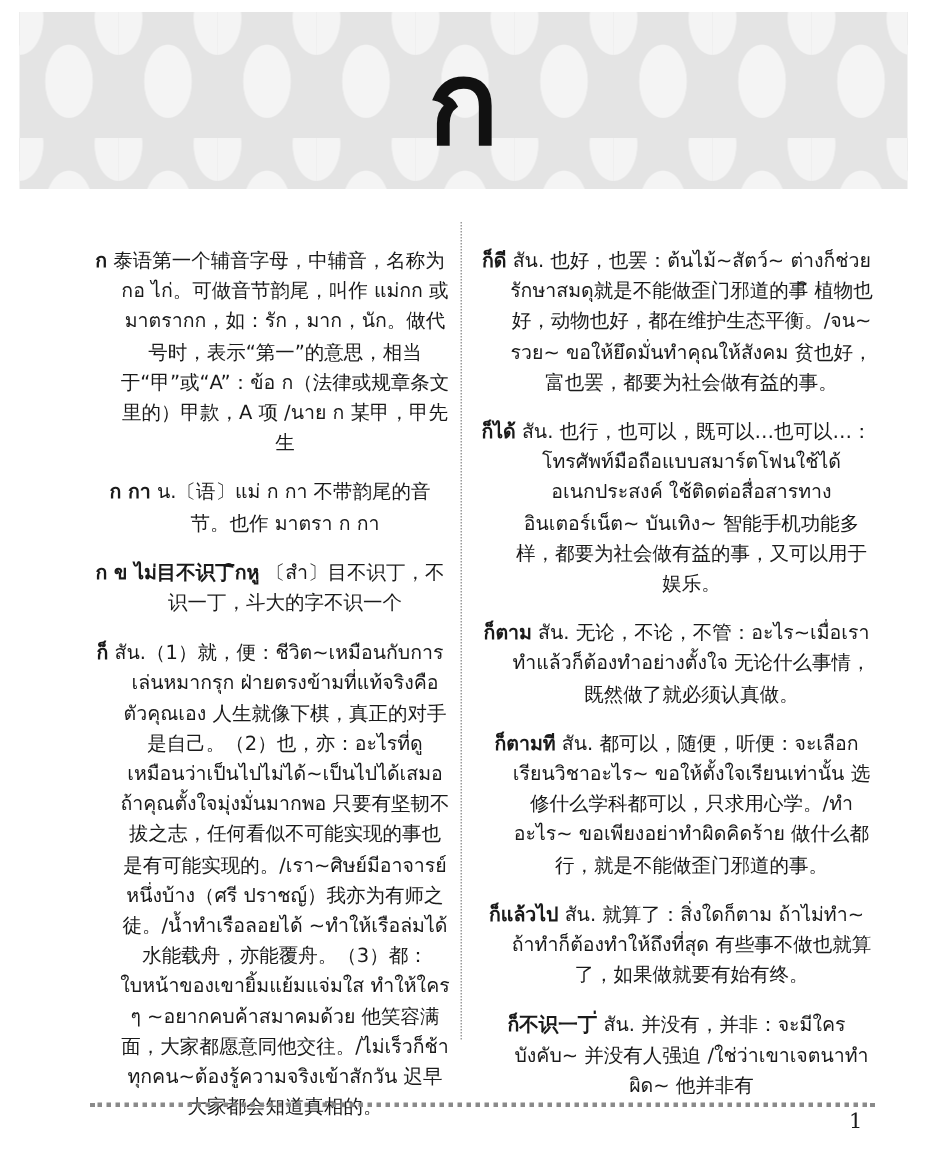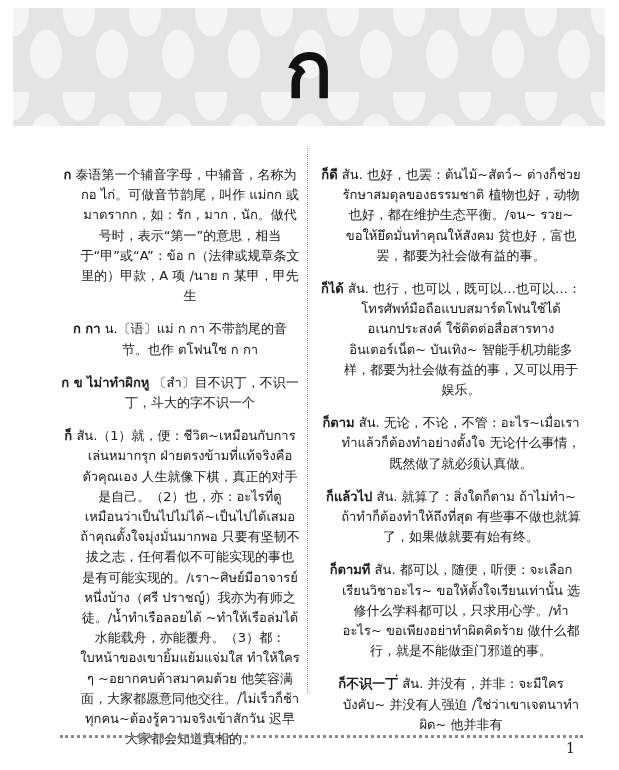--- a/index.html
+++ b/index.html
@@ -35,29 +35,29 @@
 <body>
 
 <div class="banner">
   <div class="banner-letter">ก</div>
 </div>
 
 <div class="divider"></div>
 
 <div class="col col-left">
   <p class="entry"><span class="hw">ก</span> <span>泰语第一个辅音字母，中辅音，名称为 กอ ไก่。可做音节韵尾，叫作 แม่กก 或 มาตรากก，如：รัก，มาก，นัก。做代号时，表示“第一”的意思，相当于“甲”或“A”：ข้อ ก（法律或规章条文里的）甲款，A 项 /นาย ก 某甲，甲先生</span></p>
-  <p class="entry"><span class="hw">ก กา</span> <span>น.〔语〕แม่ ก กา 不带韵尾的音节。也作 ตโฟนใช ก กา</span></p>
-  <p class="entry"><span class="hw">ก ข ไม่าทำผิกหู</span> <span>〔สำ〕目不识丁，不识一丁，斗大的字不识一个</span></p>
+  <p class="entry"><span class="hw">ก กา</span> <span>น.〔语〕แม่ ก กา 不带韵尾的音节。也作 มาตรา ก กา</span></p>
+  <p class="entry"><span class="hw">ก ข ไม่目不识丁ิกหู</span> <span>〔สำ〕目不识丁，不识一丁，斗大的字不识一个</span></p>
   <p class="entry"><span class="hw">ก็</span> <span>สัน.（1）就，便：ชีวิต~เหมือนกับการเล่นหมากรุก ฝ่ายตรงข้ามที่แท้จริงคือตัวคุณเอง 人生就像下棋，真正的对手是自己。（2）也，亦：อะไรที่ดูเหมือนว่าเป็นไปไม่ได้~เป็นไปได้เสมอ ถ้าคุณตั้งใจมุ่งมั่นมากพอ 只要有坚韧不拔之志，任何看似不可能实现的事也是有可能实现的。/เรา~ศิษย์มีอาจารย์หนึ่งบ้าง（ศรี ปราชญ์）我亦为有师之徒。/น้ำทำเรือลอยได้ ~ทำให้เรือล่มได้ 水能载舟，亦能覆舟。（3）都：ใบหน้าของเขายิ้มแย้มแจ่มใส ทำให้ใคร ๆ ~อยากคบค้าสมาคมด้วย 他笑容满面，大家都愿意同他交往。/ไม่เร็วก็ช้า ทุกคน~ต้องรู้ความจริงเข้าสักวัน 迟早大家都会知道真相的。</span></p>
 
 </div>
 
 <div class="col col-right">
-  <p class="entry"><span class="hw">ก็ดี</span> <span>สัน. 也好，也罢：ต้นไม้~สัตว์~ ต่างก็ช่วยรักษาสมดุลของธรรมชาติ 植物也好，动物也好，都在维护生态平衡。/จน~ รวย~ ขอให้ยึดมั่นทำคุณให้สังคม 贫也好，富也罢，都要为社会做有益的事。</span></p>
+  <p class="entry"><span class="hw">ก็ดี</span> <span>สัน. 也好，也罢：ต้นไม้~สัตว์~ ต่างก็ช่วยรักษาสมดุ就是不能做歪门邪道的事ิ 植物也好，动物也好，都在维护生态平衡。/จน~ รวย~ ขอให้ยึดมั่นทำคุณให้สังคม 贫也好，富也罢，都要为社会做有益的事。</span></p>
   <p class="entry"><span class="hw">ก็ได้</span> <span>สัน. 也行，也可以，既可以…也可以…：โทรศัพท์มือถือแบบสมาร์ตโฟนใช้ได้อเนกประสงค์ ใช้ติดต่อสื่อสารทางอินเตอร์เน็ต~ บันเทิง~ 智能手机功能多样，都要为社会做有益的事，又可以用于娱乐。</span></p>
   <p class="entry"><span class="hw">ก็ตาม</span> <span>สัน. 无论，不论，不管：อะไร~เมื่อเราทำแล้วก็ต้องทำอย่างตั้งใจ 无论什么事情，既然做了就必须认真做。</span></p>
+  <p class="entry"><span class="hw">ก็ตามที</span> <span>สัน. 都可以，随便，听便：จะเลือกเรียนวิชาอะไร~ ขอให้ตั้งใจเรียนเท่านั้น 选修什么学科都可以，只求用心学。/ทำอะไร~ ขอเพียงอย่าทำผิดคิดร้าย 做什么都行，就是不能做歪门邪道的事。</span></p>
   <p class="entry"><span class="hw">ก็แล้วไป</span> <span>สัน. 就算了：สิ่งใดก็ตาม ถ้าไม่ทำ~ ถ้าทำก็ต้องทำให้ถึงที่สุด 有些事不做也就算了，如果做就要有始有终。</span></p>
-  <p class="entry"><span class="hw">ก็ตามที</span> <span>สัน. 都可以，随便，听便：จะเลือกเรียนวิชาอะไร~ ขอให้ตั้งใจเรียนเท่านั้น 选修什么学科都可以，只求用心学。/ทำอะไร~ ขอเพียงอย่าทำผิดคิดร้าย 做什么都行，就是不能做歪门邪道的事。</span></p>
   <p class="entry"><span class="hw">ก็不识一丁่</span> <span>สัน. 并没有，并非：จะมีใครบังคับ~ 并没有人强迫 /ใช่ว่าเขาเจตนาทำผิด~ 他并非有</span></p>
 </div>
 
 <div class="footer-line"></div>
 <div class="page-num">1</div>
 
 </body></html>

